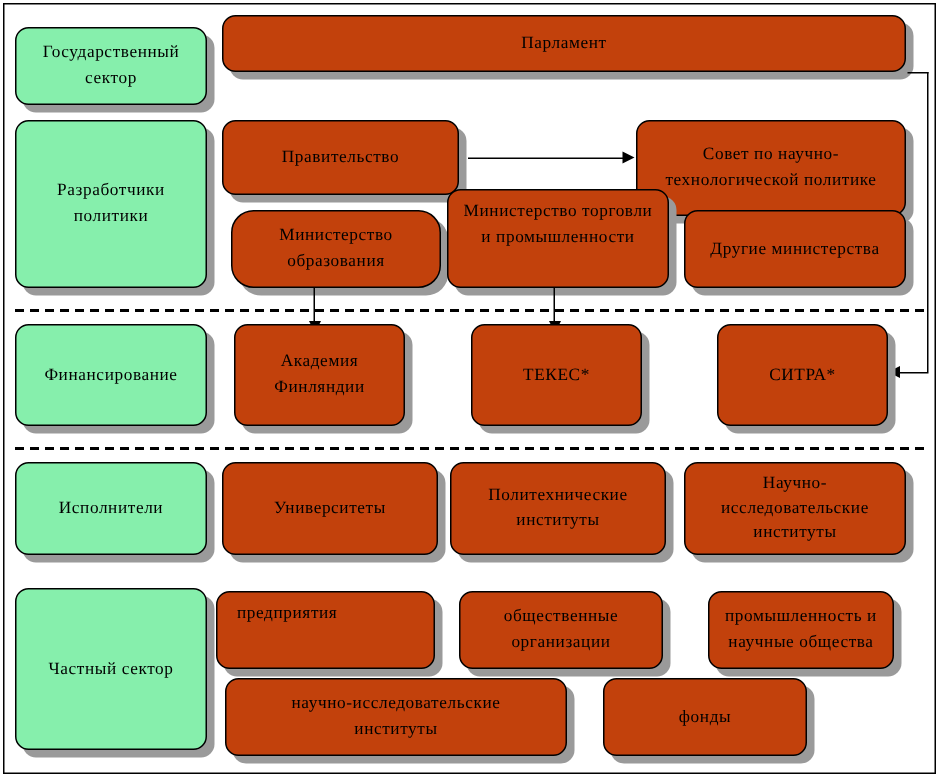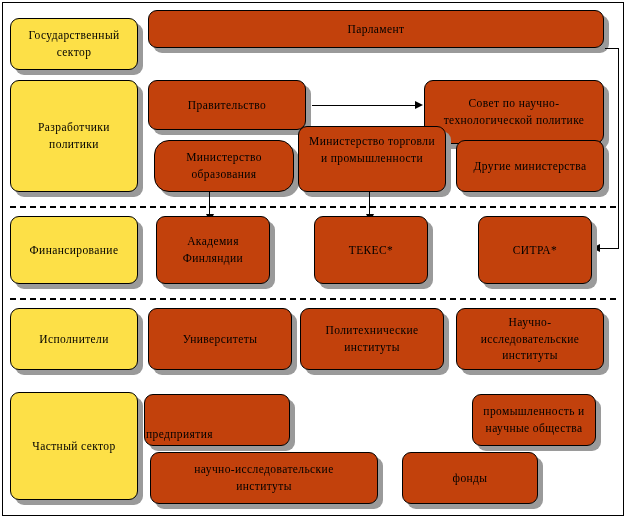--- a/index.html
+++ b/index.html
@@ -40,32 +40,32 @@
     align-items: center;
     justify-content: center;
     text-align: center;
     font-size: 11.5px;
     line-height: 1.45;
     letter-spacing: 0.4px;
     color: #000000;
     padding: 2px 6px;
   }
   .node.gray {
-    background: #fde047;
+    background: #86efac;
   }
   .node.top-text {
     align-items: flex-start;
     padding-top: 6px;
   }
   .node.left-text {
     justify-content: flex-start;
-    align-items: flex-end;
+    align-items: flex-start;
     text-align: left;
     padding-top: 6px;
-    padding-left: 1px;
+    padding-left: 13px;
     font-family: Liberation Serif, serif;
   }
   .node .lbl {
     display: block;
     width: 100%;
     white-space: pre-line;
   }
   
   .tier-sep {
     position: absolute;
@@ -201,20 +201,24 @@
   </div>
 
   <div class="node gray" style="left:10px; top:392px; width:128px; height:108px;">
     <span class="lbl">Частный сектор</span>
   </div>
 
   <div class="node left-text" style="left:144px; top:394px; width:146px; height:52px;">
     <span class="lbl">предприятия</span>
   </div>
 
+  <div class="node" style="left:306px; top:394px; width:136px; height:52px;">
+    <span class="lbl">общественные
+организации</span>
+  </div>
 
   <div class="node" style="left:472px; top:394px; width:124px; height:52px;">
     <span class="lbl">промышленность и
 научные общества</span>
   </div>
 
   <div class="node" style="left:150px; top:452px; width:228px; height:52px;">
     <span class="lbl">научно-исследовательские
 институты</span>
   </div>

